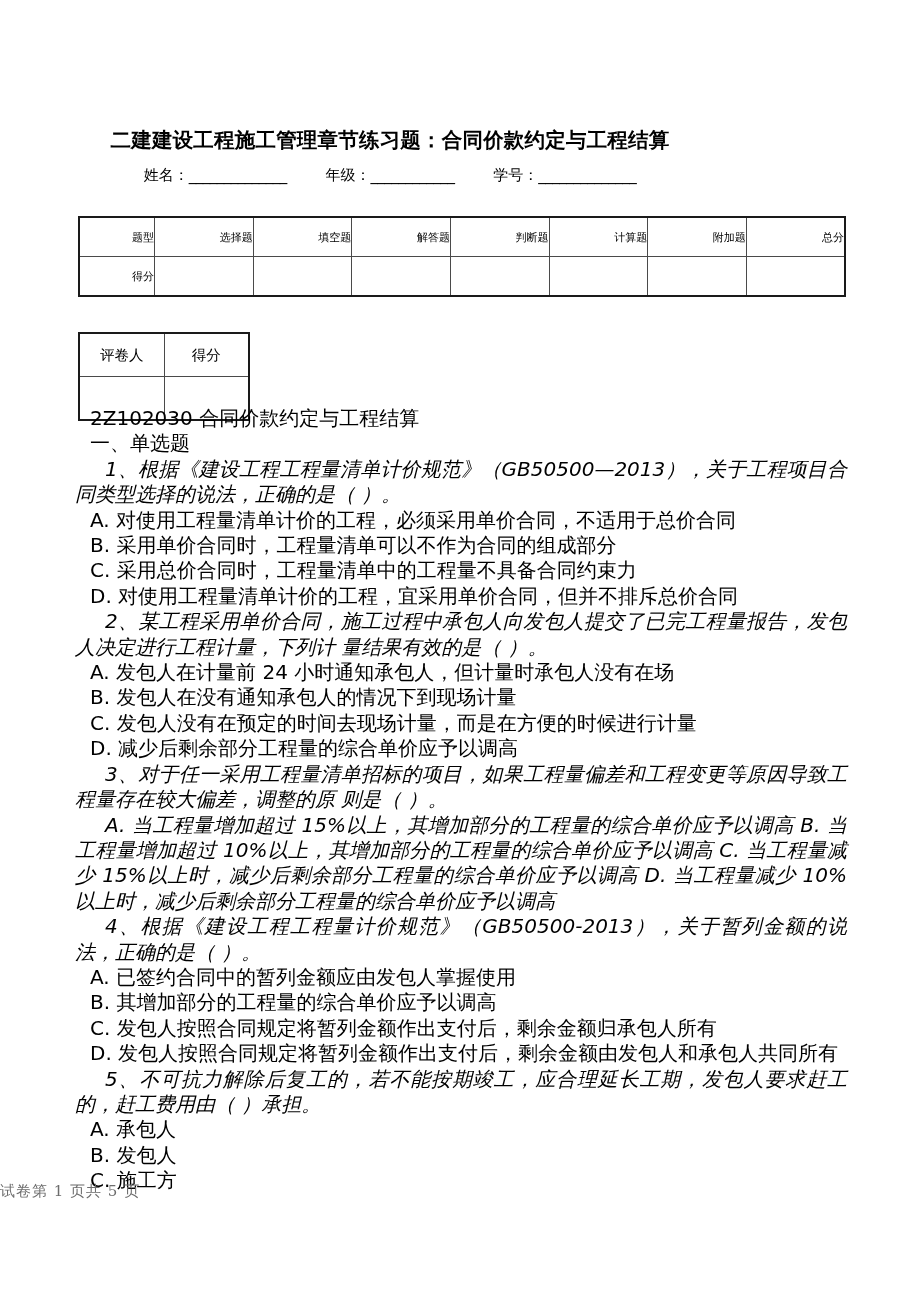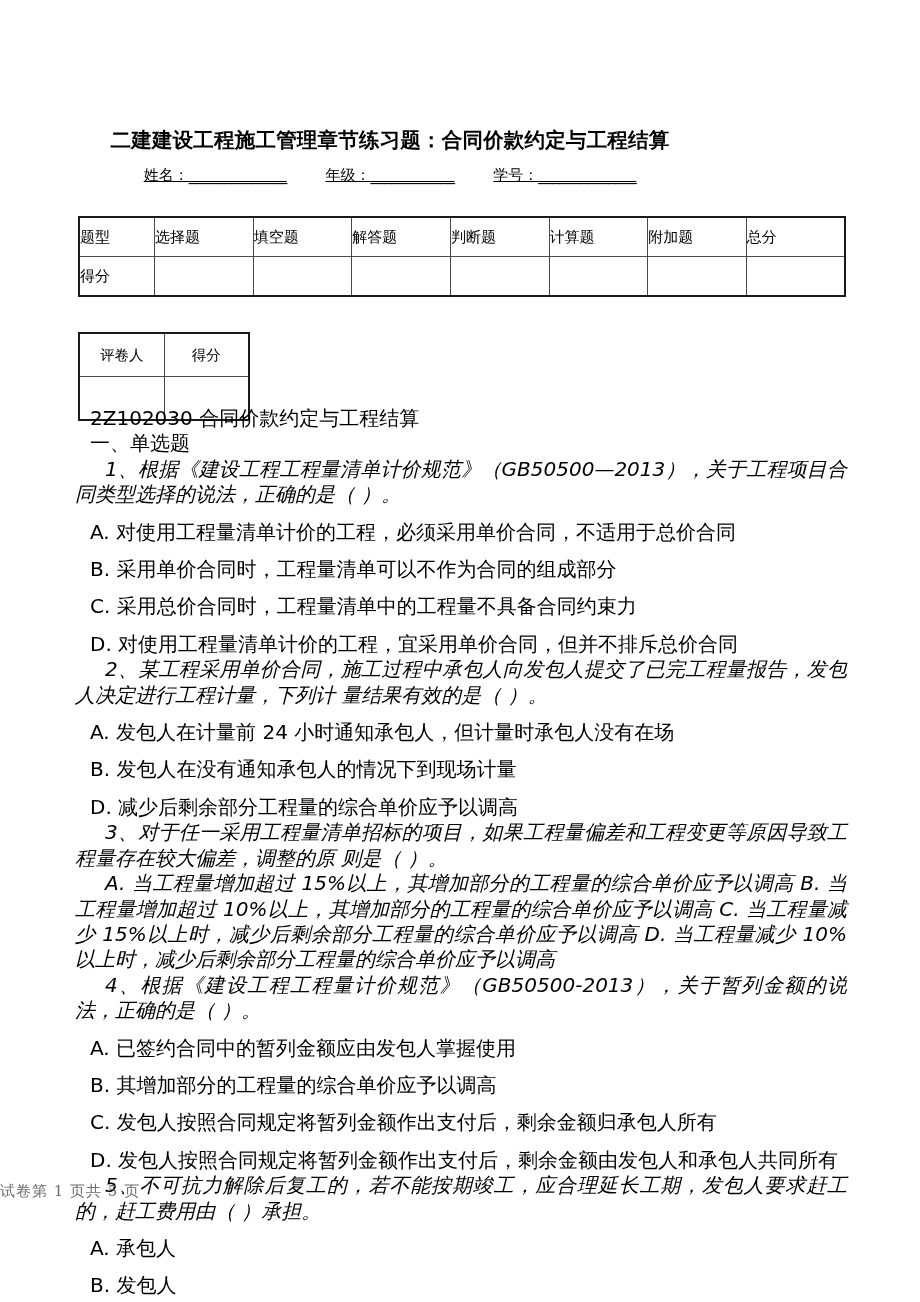--- a/index.html
+++ b/index.html
@@ -41,39 +41,39 @@
   .student-line {
     position: absolute;
     top: 163px;
     left: 0;
     right: 0;
     text-align: center;
     font-size: 15px;
     line-height: 24px;
     white-space: nowrap;
   }
-  .student-line .field { margin: 0 17px; text-decoration: underline; }
+  .student-line .field { margin: 0 17px; }
   .blank-underscore { letter-spacing: -0.5px; }
 
   
   .score-table {
     position: absolute;
     top: 216px;
     left: 78px;
     width: 768px;
     border-collapse: collapse;
     border: 2px solid #1a1a1a;
     table-layout: fixed;
   }
   .score-table td {
     border: 1px solid #4a4a4a;
     height: 38px;
-    text-align: left;
+    text-align: right;
     vertical-align: middle;
-    font-size: 15px;
+    font-size: 11px;
     padding: 0;
   }
   .score-table .col-label { width: 74px; }
 
   
   .grader-table {
     position: absolute;
     top: 332px;
     left: 78px;
     width: 172px;
@@ -101,21 +101,21 @@
   }
   .line {
     margin: 0;
     padding: 0;
     text-align: justify;
     text-justify: inter-ideograph;
     white-space: normal;
   }
   .indent-1 { text-indent: 15px; }
   .indent-2 { text-indent: 30px; font-style: italic; }
-  .opt { text-indent: 15px; margin-top: 12px; }
+  .opt { text-indent: 15px; }
   .section-head { text-indent: 15px; }
 
   
   .footer {
     position: absolute;
     top: 1182px;
     left: 0;
     right: 0;
     font-family: "DejaVu Serif", "Liberation Serif", serif;
     font-size: 15px;
@@ -181,20 +181,21 @@
 
     <p class="line indent-2">1、根据《建设工程工程量清单计价规范》（GB50500—2013），关于工程项目合同类型选择的说法，正确的是（    ）。</p>
     <p class="line opt">A. 对使用工程量清单计价的工程，必须采用单价合同，不适用于总价合同</p>
     <p class="line opt">B. 采用单价合同时，工程量清单可以不作为合同的组成部分</p>
     <p class="line opt">C. 采用总价合同时，工程量清单中的工程量不具备合同约束力</p>
     <p class="line opt">D. 对使用工程量清单计价的工程，宜采用单价合同，但并不排斥总价合同</p>
 
     <p class="line indent-2">2、某工程采用单价合同，施工过程中承包人向发包人提交了已完工程量报告，发包人决定进行工程计量，下列计 量结果有效的是（    ）。</p>
     <p class="line opt">A. 发包人在计量前 24 小时通知承包人，但计量时承包人没有在场</p>
     <p class="line opt">B. 发包人在没有通知承包人的情况下到现场计量</p>
+    <p class="line opt">C. 发包人没有在预定的时间去现场计量，而是在方便的时候进行计量</p>
     <p class="line opt">D. 减少后剩余部分工程量的综合单价应予以调高</p>
 
     <p class="line indent-2">3、对于任一采用工程量清单招标的项目，如果工程量偏差和工程变更等原因导致工程量存在较大偏差，调整的原 则是（    ）。</p>
     <p class="line indent-2">A. 当工程量增加超过 15%以上，其增加部分的工程量的综合单价应予以调高 B. 当工程量增加超过 10%以上，其增加部分的工程量的综合单价应予以调高 C. 当工程量减少 15%以上时，减少后剩余部分工程量的综合单价应予以调高 D. 当工程量减少 10%以上时，减少后剩余部分工程量的综合单价应予以调高</p>
 
     <p class="line indent-2">4、根据《建设工程工程量计价规范》（GB50500-2013），关于暂列金额的说法，正确的是（    ）。</p>
     <p class="line opt">A. 已签约合同中的暂列金额应由发包人掌握使用</p>
     <p class="line opt">B. 其增加部分的工程量的综合单价应予以调高</p>
     <p class="line opt">C. 发包人按照合同规定将暂列金额作出支付后，剩余金额归承包人所有</p>
     <p class="line opt">D. 发包人按照合同规定将暂列金额作出支付后，剩余金额由发包人和承包人共同所有</p>

